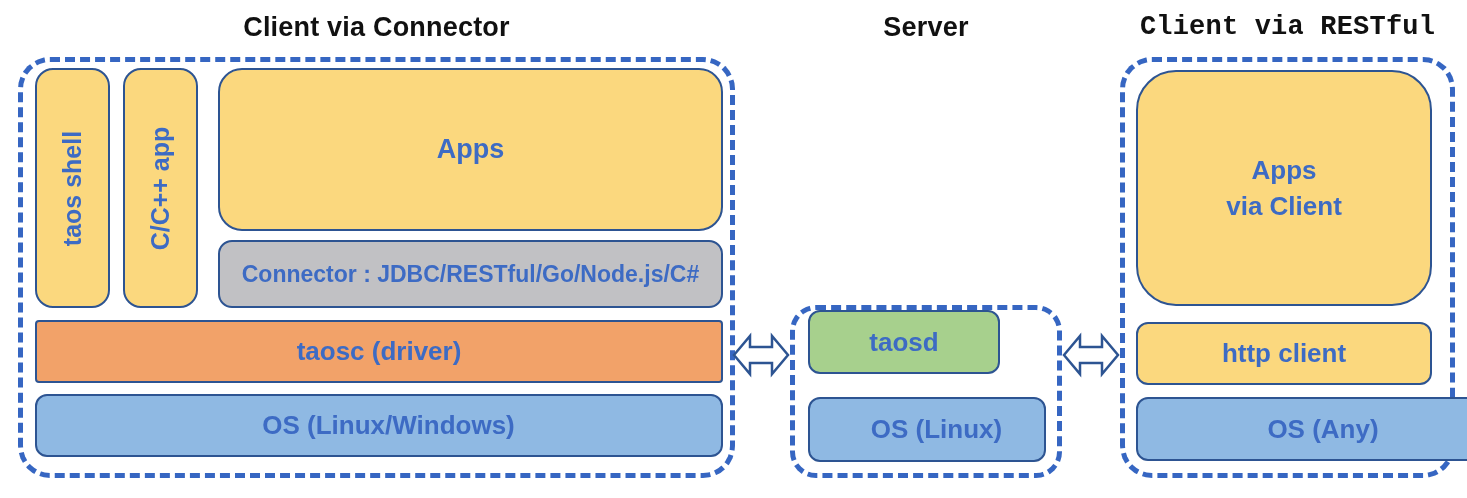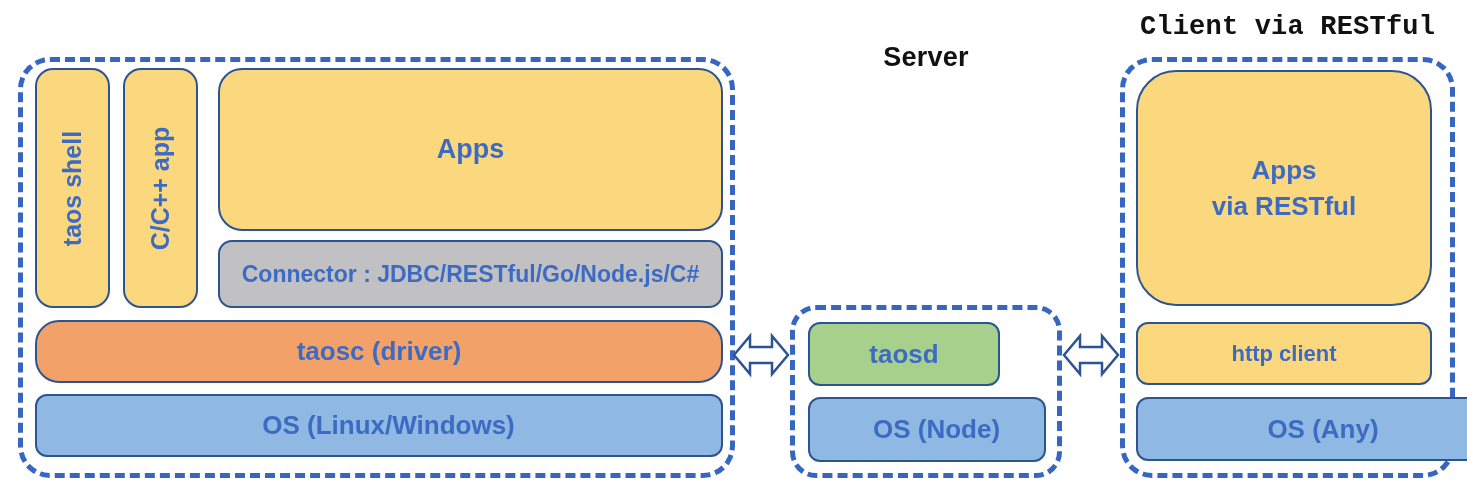--- a/index.html
+++ b/index.html
@@ -24,21 +24,21 @@
   .title{
     position:absolute;
     top:12px;
     text-align:center;
     font-size:27px;
     font-weight:bold;
     color:var(--title-black);
     letter-spacing:0.2px;
   }
   .t-left{left:18px;width:717px;}
-  .t-server{left:790px;width:272px;margin-top:30px;}
+  .t-server{left:790px;width:272px;}
   .t-right{left:1120px;width:335px;font-family:Liberation Mono, monospace;}
 
   .group{
     position:absolute;
     border:5px dashed var(--dash-blue);
     box-sizing:border-box;
     background:transparent;
   }
   .g-left{left:18px;top:57px;width:717px;height:421px;border-radius:32px;}
   .g-server{left:790px;top:305px;width:272px;height:173px;border-radius:26px;}
@@ -60,39 +60,40 @@
   .green{background:var(--green);}
   .bluefill{background:var(--blue-fill);padding-left:19px;}
   .grayfill{background:var(--gray-fill);}
 
   .b-taos-shell{left:35px;top:68px;width:75px;height:240px;border-radius:18px;}
   .b-cpp-app{left:123px;top:68px;width:75px;height:240px;border-radius:18px;}
   .vert{transform:rotate(-90deg);white-space:nowrap;font-size:25px;}
 
   .b-apps{left:218px;top:68px;width:505px;height:163px;border-radius:24px;font-size:27px;}
   .b-connector{left:218px;top:240px;width:505px;height:68px;border-radius:14px;font-size:23px;}
-  .b-taosc{left:35px;top:320px;width:688px;height:63px;border-radius:24px;font-size:26px;}
+  .b-taosc{left:35px;top:320px;width:688px;height:63px;border-radius:4px;font-size:26px;}
   .b-os-left{left:35px;top:394px;width:688px;height:63px;border-radius:12px;font-size:26px;}
 
-  .b-taosd{left:808px;top:322px;width:192px;height:64px;border-radius:12px;font-size:26px;}
+  .b-taosd{left:808px;top:310px;width:192px;height:64px;border-radius:12px;font-size:26px;}
   .b-os-server{left:808px;top:397px;width:238px;height:65px;border-radius:12px;font-size:26px;}
 
   .b-apps-restful{left:1136px;top:70px;width:296px;height:236px;border-radius:40px;font-size:26px;line-height:1.4;flex-direction:column;}
-  .b-http-client{left:1136px;top:322px;width:296px;height:63px;border-radius:12px;font-size:22px;}
+  .b-http-client{left:1136px;top:322px;width:296px;height:63px;border-radius:12px;font-size:26px;}
   .b-os-any{left:1136px;top:397px;width:355px;height:64px;border-radius:12px;font-size:26px;}
 
   .arrow{position:absolute;width:58px;height:46px;}
   .a-left{left:732px;top:332px;}
   .a-right{left:1062px;top:332px;}
 </style>
 </head>
 <body>
 
 <div class="canvas">
 
+  <div class="title t-left">Client via Connector</div>
   <div class="title t-server">Server</div>
   <div class="title t-right">Client via RESTful</div>
 
   <div class="group g-left"></div>
   <div class="group g-server"></div>
   <div class="group g-right"></div>
 
   <div class="box yellow b-taos-shell">
     <span class="vert">taos shell</span>
   </div>
@@ -109,26 +110,26 @@
     <span>taosc (driver)</span>
   </div>
   <div class="box bluefill b-os-left">
     <span>OS (Linux/Windows)</span>
   </div>
 
   <div class="box green b-taosd">
     <span>taosd</span>
   </div>
   <div class="box bluefill b-os-server">
-    <span>OS (Node)</span>
+    <span>OS (Linux)</span>
   </div>
 
   <div class="box yellow b-apps-restful">
     <span>Apps</span>
-    <span>via RESTful</span>
+    <span>via Client</span>
   </div>
   <div class="box yellow b-http-client">
     <span>http client</span>
   </div>
   <div class="box bluefill b-os-any">
     <span>OS (Any)</span>
   </div>
 
   <svg class="arrow a-left" viewBox="0 0 58 46" xmlns="http://www.w3.org/2000/svg">
     <polygon points="2,23 18,4 18,15 40,15 40,4 56,23 40,42 40,31 18,31 18,42" fill="#ffffff" stroke="#2D5492" stroke-width="2.5" stroke-linejoin="miter"></polygon>

